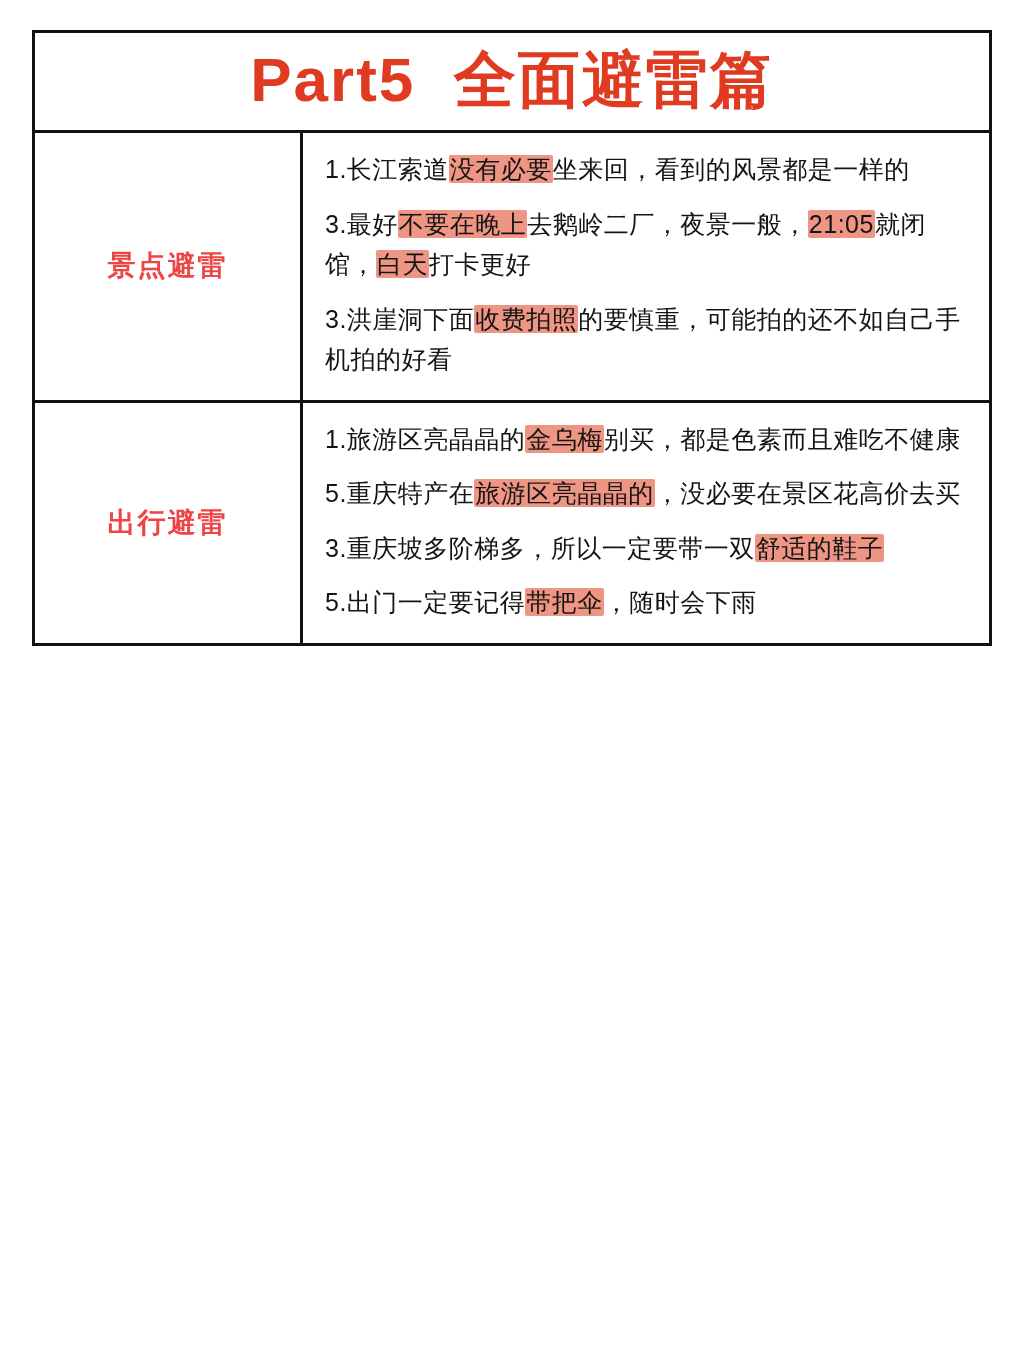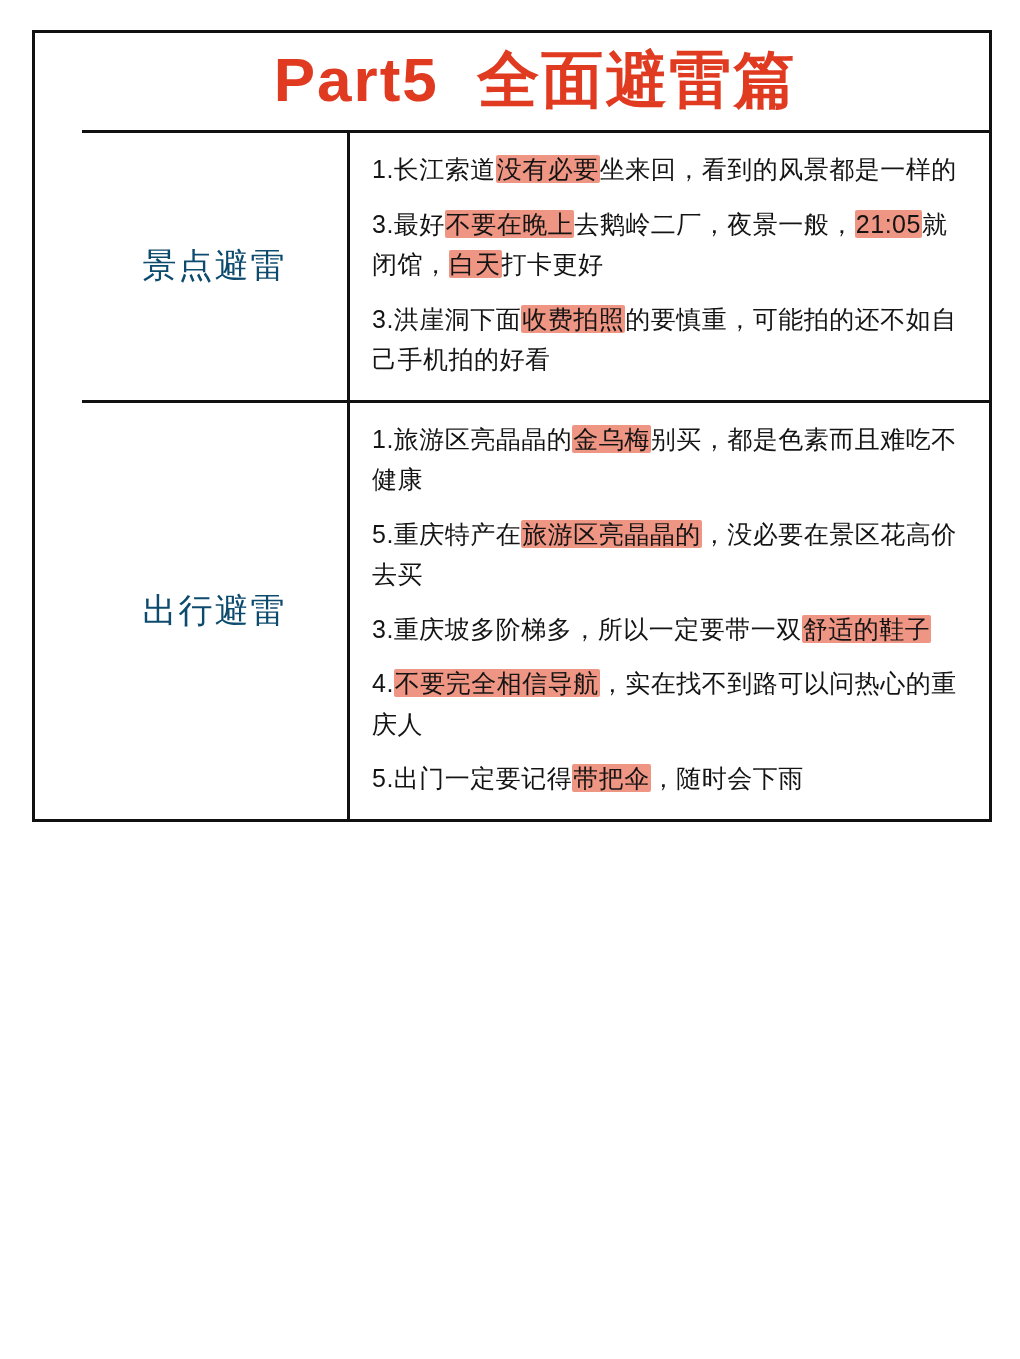--- a/index.html
+++ b/index.html
@@ -18,21 +18,20 @@
     width: 1020px;
     height: 1359px;
     box-sizing: border-box;
     padding: 30px 28px 22px 32px;
   }
   .sheet {
     border: 3px solid #111111;
     border-bottom-width: 3px;
     width: 100%;
     box-sizing: border-box;
-    padding-left: 47px;
   }
   .title-row {
     border-bottom: 3px solid #111111;
     text-align: center;
     padding: 14px 0 18px 0;
   }
   .title-text {
     color: #e03a21;
     font-weight: bold;
     font-size: 62px;
@@ -52,24 +51,24 @@
   .section-label {
     width: 268px;
     min-width: 268px;
     border-right: 3px solid #111111;
     display: flex;
     align-items: center;
     justify-content: center;
     box-sizing: border-box;
   }
   .section-label-text {
-    font-size: 34px;
-    font-weight: normal;
+    font-size: 28px;
+    font-weight: bold;
     letter-spacing: 2px;
-    color: #0c4a6e;
+    color: #ef4444;
   }
   .section-body {
     flex: 1;
     padding: 16px 20px 18px 22px;
     box-sizing: border-box;
   }
   .item {
     font-size: 25px;
     line-height: 1.62;
     margin: 0 0 14px 0;
@@ -108,19 +107,18 @@
     </div>
 
     <div class="section">
       <div class="section-label">
         <span class="section-label-text">出行避雷</span>
       </div>
       <div class="section-body" id="body-1">
           <p class="item"><span>1.旅游区亮晶晶的</span><span class="hl">金乌梅</span><span>别买，都是色素而且难吃不健康</span></p>
           <p class="item"><span>5.重庆特产在</span><span class="hl">旅游区亮晶晶的</span><span>，没必要在景区花高价去买</span></p>
           <p class="item"><span>3.重庆坡多阶梯多，所以一定要带一双</span><span class="hl">舒适的鞋子</span></p>
-          <p class="item"><span>4.</span><span class="hl">不要完全相信导航</span><span>，实在找不到路可以问热心的重庆人</span></p>
           <p class="item"><span>5.出门一定要记得</span><span class="hl">带把伞</span><span>，随时会下雨</span></p>
         </div>
     </div>
 
   </div>
 </div>
 
 </body></html>

